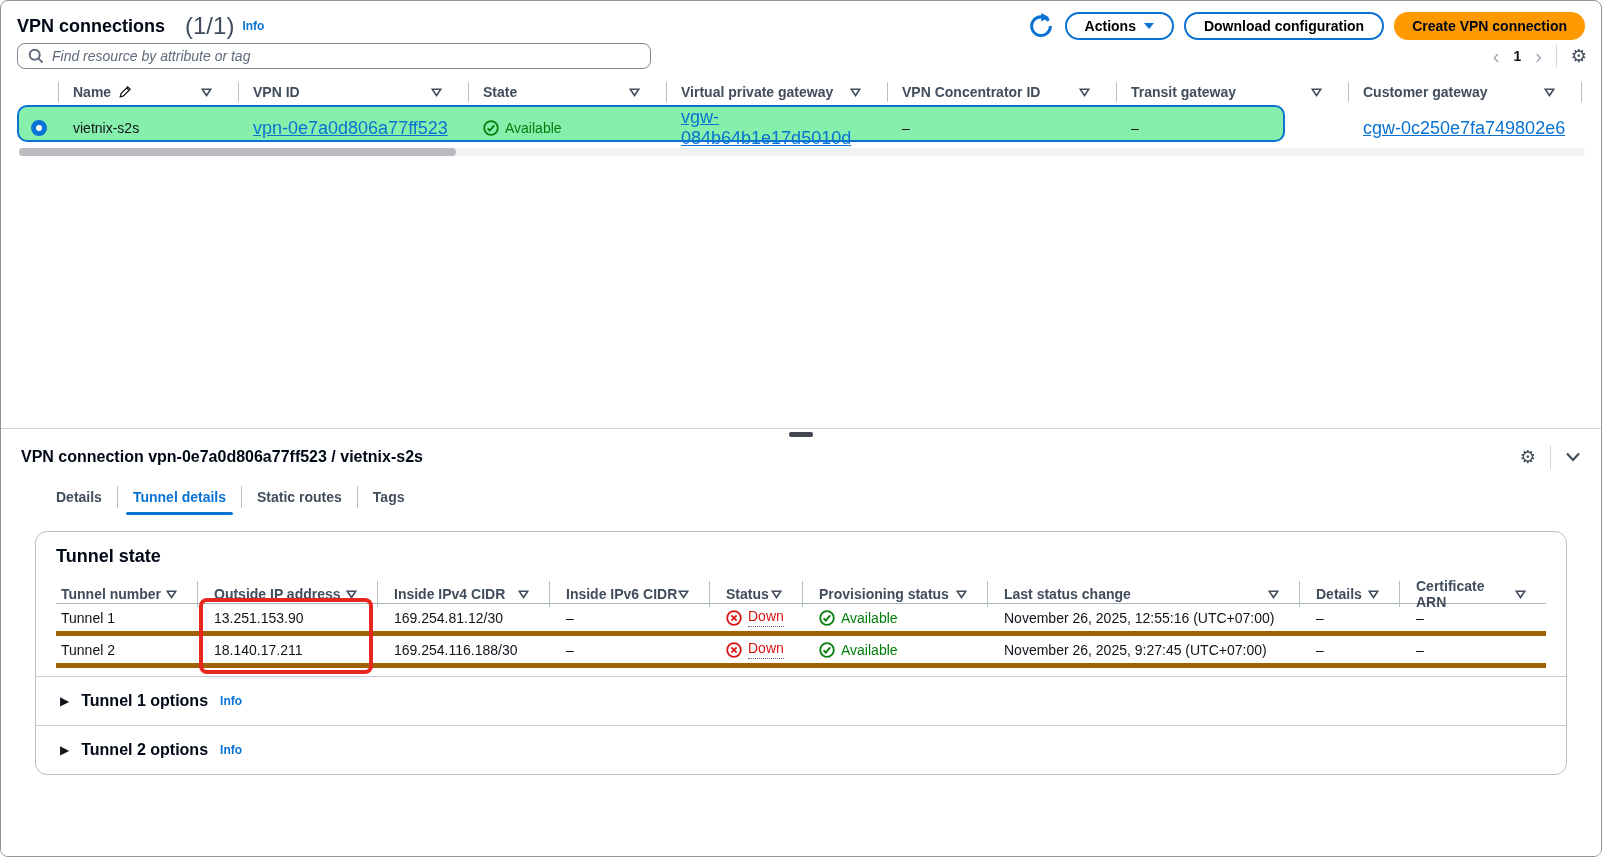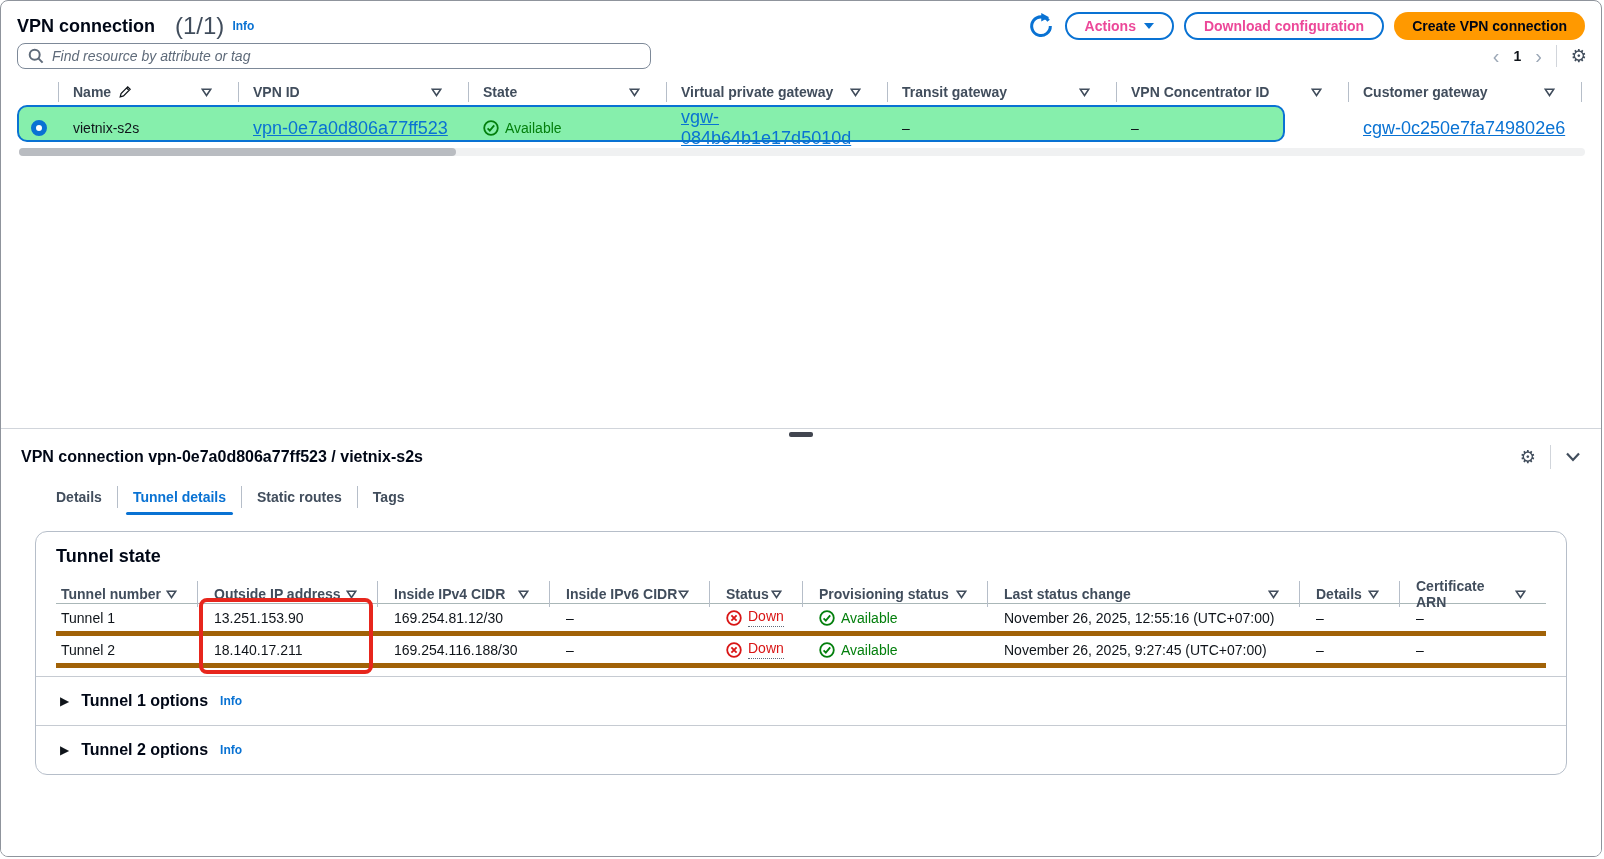--- a/index.html
+++ b/index.html
@@ -19,21 +19,21 @@
 
   
   .title-row { position:absolute; top:10px; left:16px; right:16px; height:30px; display:flex; align-items:center; }
   .page-title { font-size:18px; font-weight:bold; color:#000716; }
   .page-count { font-size:24px; font-weight:normal; color:#414d5c; margin-left:20px; }
   .info-link { font-size:12px; font-weight:bold; color:#0972d3; margin-left:8px; cursor:pointer; }
   .title-actions { margin-left:auto; display:flex; align-items:center; gap:10px; }
   .icon-btn { border:none; background:none; cursor:pointer; display:flex; align-items:center; }
   .pill-btn {
     height:28px; border:2px solid #0972d3; border-radius:16px; background:#fff;
-    color:#ec4899; font-family:inherit; font-size:14px; font-weight:bold;
+    color:#000000; font-family:inherit; font-size:14px; font-weight:bold;
     padding:0 18px; display:flex; align-items:center; gap:8px; cursor:pointer;
   }
   .primary-btn {
     height:28px; border:none; border-radius:16px; background:#ff9900;
     color:#000716; font-family:inherit; font-size:14px; font-weight:bold;
     padding:0 18px; cursor:pointer;
   }
   .caret-down { width:0; height:0; border-left:5px solid transparent; border-right:5px solid transparent; border-top:6px solid #0972d3; }
 
   .search-row { position:absolute; top:42px; left:16px; width:634px; }
@@ -118,21 +118,21 @@
   .exp-arrow { font-size:12px; color:#0f141a; }
   .exp-label { font-size:16px; font-weight:bold; color:#000716; }
   .expander:last-child { border-radius:0 0 12px 12px; }
 
   svg { display:block; }
 </style>
 </head>
 <body>
 
 <div class="title-row">
-  <span class="page-title">VPN connection</span>
+  <span class="page-title">VPN connections</span>
   <span class="page-count">(1/1)</span>
   <span class="info-link">Info</span>
   <div class="title-actions">
     <button class="icon-btn">
       <span>
         <svg width="28" height="28" viewBox="0 0 24 24">
             <path d="M18.5 7.5 A 8 8 0 1 0 20 12" fill="none" stroke="#0972d3" stroke-width="2.6"></path>
             <polygon points="12.2,0.8 12.2,8.2 19.0,4.5" fill="#0972d3"></polygon>
           </svg>
       </span>
@@ -208,31 +208,31 @@
         <span>Virtual private gateway</span>
       </span>
     <span class="filter-caret">
         <svg width="11" height="9" viewBox="0 0 11 9">
           <path d="M1.2 1.2 H9.8 L5.5 7.5 Z" fill="none" stroke="#414d5c" stroke-width="1.6"></path>
         </svg>
       </span>
   </div>
   <div class="hcell">
     <span class="hlabel">
+        <span>VPN Concentrator ID</span>
+      </span>
+    <span class="filter-caret">
+        <svg width="11" height="9" viewBox="0 0 11 9">
+          <path d="M1.2 1.2 H9.8 L5.5 7.5 Z" fill="none" stroke="#414d5c" stroke-width="1.6"></path>
+        </svg>
+      </span>
+  </div>
+  <div class="hcell">
+    <span class="hlabel">
         <span>Transit gateway</span>
-      </span>
-    <span class="filter-caret">
-        <svg width="11" height="9" viewBox="0 0 11 9">
-          <path d="M1.2 1.2 H9.8 L5.5 7.5 Z" fill="none" stroke="#414d5c" stroke-width="1.6"></path>
-        </svg>
-      </span>
-  </div>
-  <div class="hcell">
-    <span class="hlabel">
-        <span>VPN Concentrator ID</span>
       </span>
     <span class="filter-caret">
         <svg width="11" height="9" viewBox="0 0 11 9">
           <path d="M1.2 1.2 H9.8 L5.5 7.5 Z" fill="none" stroke="#414d5c" stroke-width="1.6"></path>
         </svg>
       </span>
   </div>
   <div class="hcell">
     <span class="hlabel">
         <span>Customer gateway</span>

